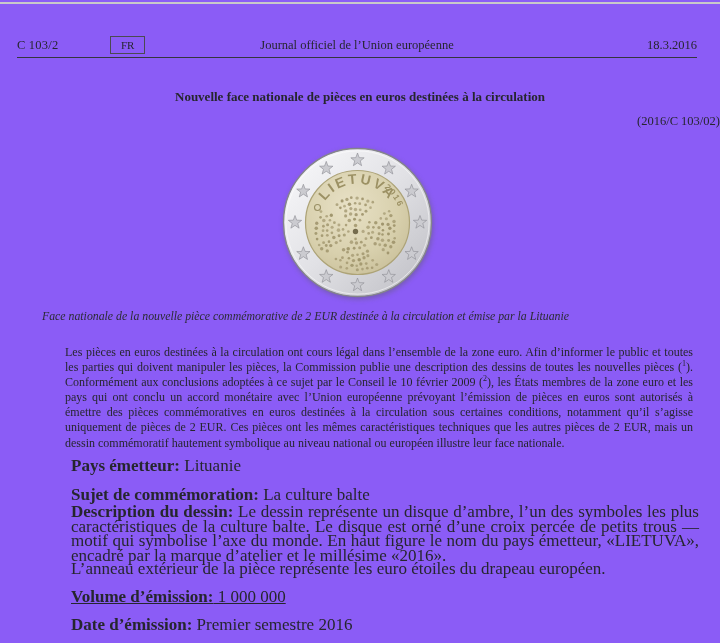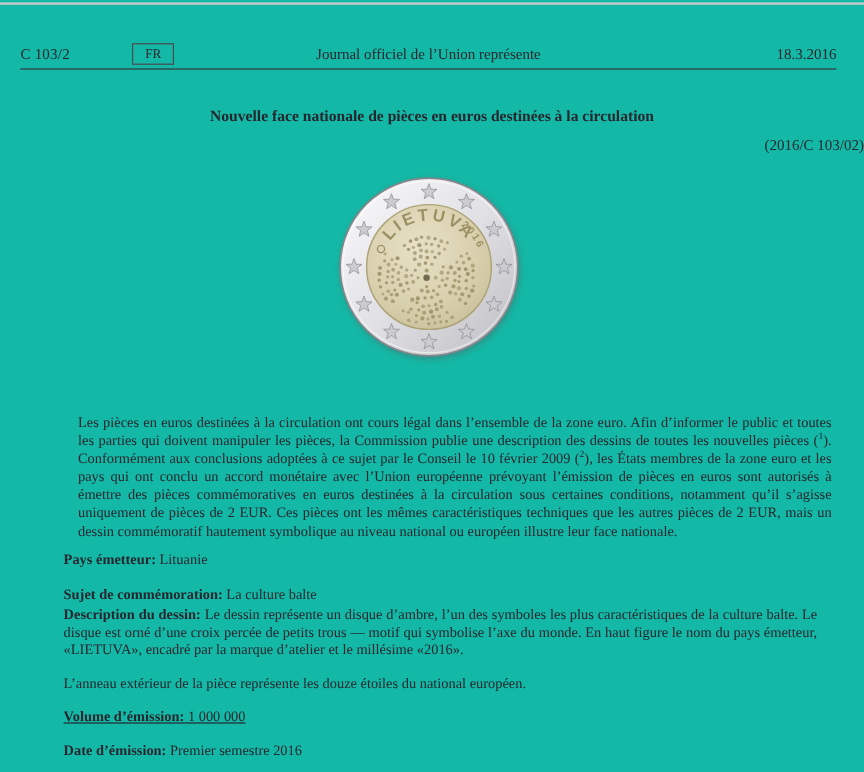--- a/index.html
+++ b/index.html
@@ -1,21 +1,21 @@
 <!DOCTYPE html>
 <html lang="fr"><head>
 <meta charset="utf-8">
 <style>
   html,body{margin:0;padding:0;background:#ffffff;}
   body{
     width:720px;height:643px;
     font-family:"Liberation Serif", serif;
     color:#26262e;
   }
-  .page{position:relative;width:720px;height:643px;overflow:hidden;background:#14b8a6;}
+  .page{position:relative;width:720px;height:643px;overflow:hidden;background:#8b5cf6;}
   .top-edge{position:absolute;top:2px;left:0;width:720px;height:1.5px;background:#c9c9c9;}
 
   
   .header{position:absolute;top:36px;left:17px;width:680px;height:20px;font-size:12.5px;}
   .pagenum{position:absolute;left:0;top:2px;letter-spacing:.2px;}
   .lang-badge{position:absolute;left:93px;top:0;border:1.3px solid #4a4a52;padding:0 10px;height:16px;line-height:16px;font-size:11px;}
   .jtitle{position:absolute;left:0;width:680px;top:2px;text-align:center;}
   .hdate{position:absolute;right:0;top:2px;}
   .rule{position:absolute;top:57px;left:17px;width:680px;border-top:1.6px solid #35353d;}
 
@@ -24,40 +24,40 @@
   .doc-ref{position:absolute;top:114px;left:0;width:720px;text-align:right;font-size:12.5px;}
 
   
   .coin-wrap{position:absolute;top:146px;left:281px;width:153px;height:153px;}
   .coin-wrap svg{filter:drop-shadow(1px 2px 2.5px rgba(90,90,95,.45));}
 
   
   .caption{position:absolute;top:309px;left:42px;width:640px;font-style:italic;font-size:11.8px;color:#2b2b34;}
   .intro{position:absolute;top:333px;left:53px;width:628px;font-size:12px;line-height:15.1px;text-align:justify;margin:12px;}
   sup{font-size:8px;line-height:0;vertical-align:super;}
-  .field{position:absolute;left:53px;width:628px;font-size:12px;line-height:14.6px;margin:0;}
+  .field{position:absolute;left:71px;width:628px;font-size:17px;line-height:14.6px;margin:0;}
   .field b{font-weight:bold;}
   .justify{text-align:justify;}
   .f-pays{top:459px;}
   .f-sujet{top:488px;}
   .f-desc{top:505px;}
   .f-ring{top:562px;}
   .f-volume{top:590px;text-decoration:underline;}
   .f-date{top:618px;}
 </style>
 </head>
 <body>
 
 <div class="page">
   <div class="top-edge"></div>
 
   <div class="header">
     <span class="pagenum">C 103/2</span>
     <span class="lang-badge">FR</span>
-    <span class="jtitle">Journal officiel de l’Union représente</span>
+    <span class="jtitle">Journal officiel de l’Union européenne</span>
     <span class="hdate">18.3.2016</span>
   </div>
   <div class="rule"></div>
 
   <div class="doc-title">Nouvelle face nationale de pièces en euros destinées à la circulation</div>
   <div class="doc-ref">(2016/C 103/02)</div>
 
   <div class="coin-wrap">
     <svg viewBox="-76.5 -76.5 153 153" width="153" height="153">
       <defs>
@@ -232,27 +232,28 @@
       <circle cx="-40" cy="-15" r="3" fill="none" stroke="#9a9065" stroke-width="1.1"></circle>
       <text font-family="Liberation Sans, sans-serif" font-size="14" font-weight="bold" fill="#9c9164" letter-spacing="2.5" text-anchor="middle">
         <textPath href="#arcTop" startOffset="50%">LIETUVA</textPath>
       </text>
       <text font-family="Liberation Sans, sans-serif" font-size="8.5" font-weight="bold" fill="#9c9164" letter-spacing="1.5" text-anchor="middle">
         <textPath href="#arcYear" startOffset="50%">2016</textPath>
       </text>
     </svg>
   </div>
 
+  <div class="caption">Face nationale de la nouvelle pièce commémorative de 2 EUR destinée à la circulation et émise par la Lituanie</div>
 
   <p class="intro"><span>Les pièces en euros destinées à la circulation ont cours légal dans l’ensemble de la zone euro. Afin d’informer le public et toutes les parties qui doivent manipuler les pièces, la Commission publie une description des dessins de toutes les nouvelles pièces (</span><sup>1</sup><span>). Conformément aux conclusions adoptées à ce sujet par le Conseil le 10 février 2009 (</span><sup>2</sup><span>), les États membres de la zone euro et les pays qui ont conclu un accord monétaire avec l’Union européenne prévoyant l’émission de pièces en euros sont autorisés à émettre des pièces commémoratives en euros destinées à la circulation sous certaines conditions, notamment qu’il s’agisse uniquement de pièces de 2 EUR. Ces pièces ont les mêmes caractéristiques techniques que les autres pièces de 2 EUR, mais un dessin commémoratif hautement symbolique au niveau national ou européen illustre leur face nationale.</span></p>
 
   <p class="field f-pays"><b>Pays émetteur:</b><span> Lituanie</span></p>
 
   <p class="field f-sujet"><b>Sujet de commémoration:</b><span> La culture balte</span></p>
 
   <p class="field f-desc justify"><b>Description du dessin:</b><span> Le dessin représente un disque d’ambre, l’un des symboles les plus caractéristiques de la culture balte. Le disque est orné d’une croix percée de petits trous — motif qui symbolise l’axe du monde. En haut figure le nom du pays émetteur, «LIETUVA», encadré par la marque d’atelier et le millésime «2016».</span></p>
 
-  <p class="field f-ring">L’anneau extérieur de la pièce représente les douze étoiles du national européen.</p>
+  <p class="field f-ring">L’anneau extérieur de la pièce représente les euro étoiles du drapeau européen.</p>
 
   <p class="field f-volume"><b>Volume d’émission:</b><span> 1 000 000</span></p>
 
   <p class="field f-date"><b>Date d’émission:</b><span> Premier semestre 2016</span></p>
 </div>
 
 </body></html>

